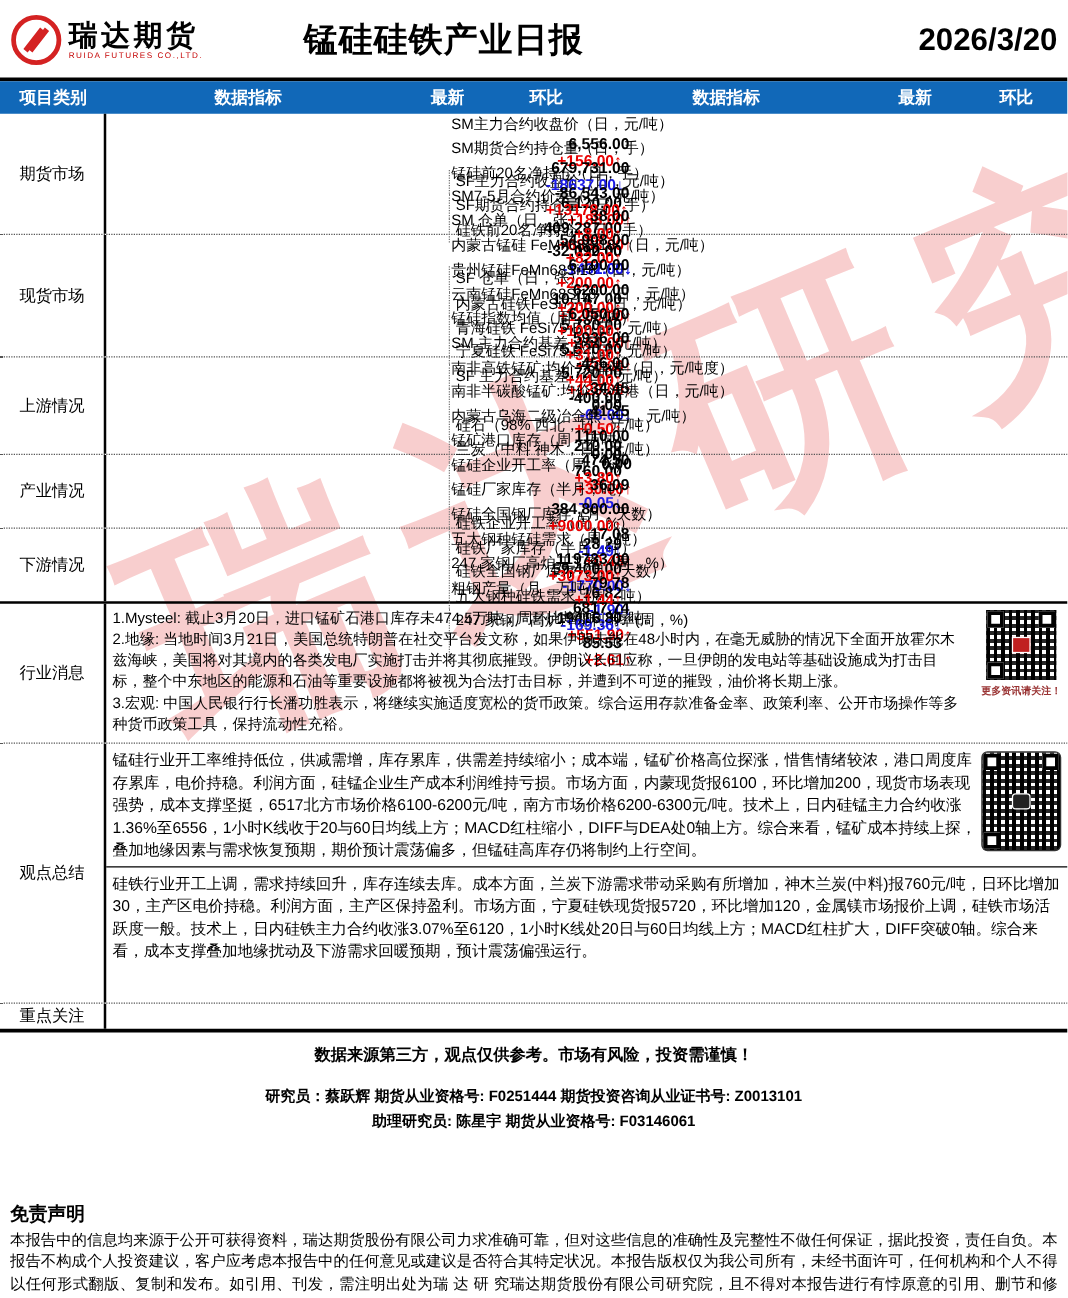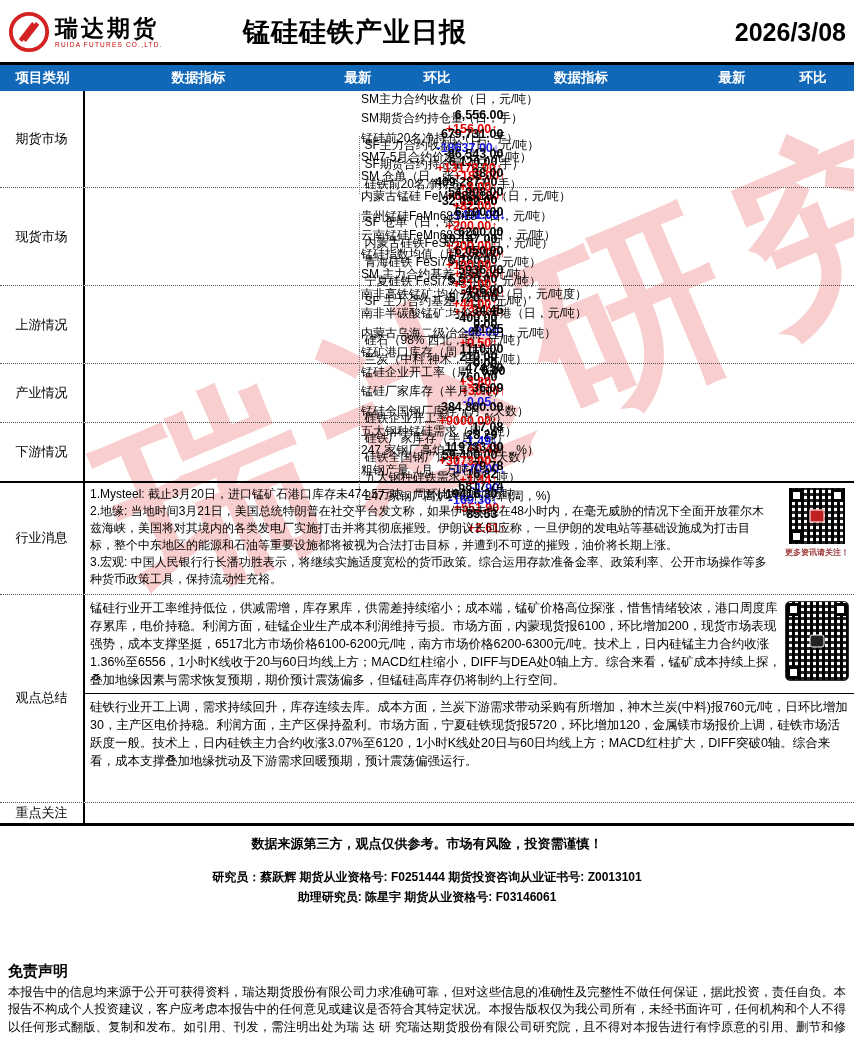--- a/index.html
+++ b/index.html
@@ -96,21 +96,21 @@
         <circle cx="22" cy="22" r="19" fill="none" stroke="#d42222" stroke-width="4"></circle>
         <path d="M13 31 L27 13 M17 31 L31 13" stroke="#d42222" stroke-width="4.5" fill="none"></path>
       </svg>
     </span>
     <span class="logo-txt">
       <div class="cn">瑞达期货</div>
       <div class="en">RUIDA FUTURES CO.,LTD.</div>
     </span>
   </div>
   <div class="page-title">锰硅硅铁产业日报</div>
-  <div class="page-date">2026/3/08</div>
+  <div class="page-date">2026/3/20</div>
 </div>
 
 <div class="report-table">
   <div class="thead">
     <div class="c-cat">项目类别</div>
     <div class="c-ind-l">数据指标</div>
     <div class="c-val-l">最新</div>
     <div class="c-chg-l">环比</div>
     <div class="c-ind-r">数据指标</div>
     <div class="c-val-r">最新</div>

